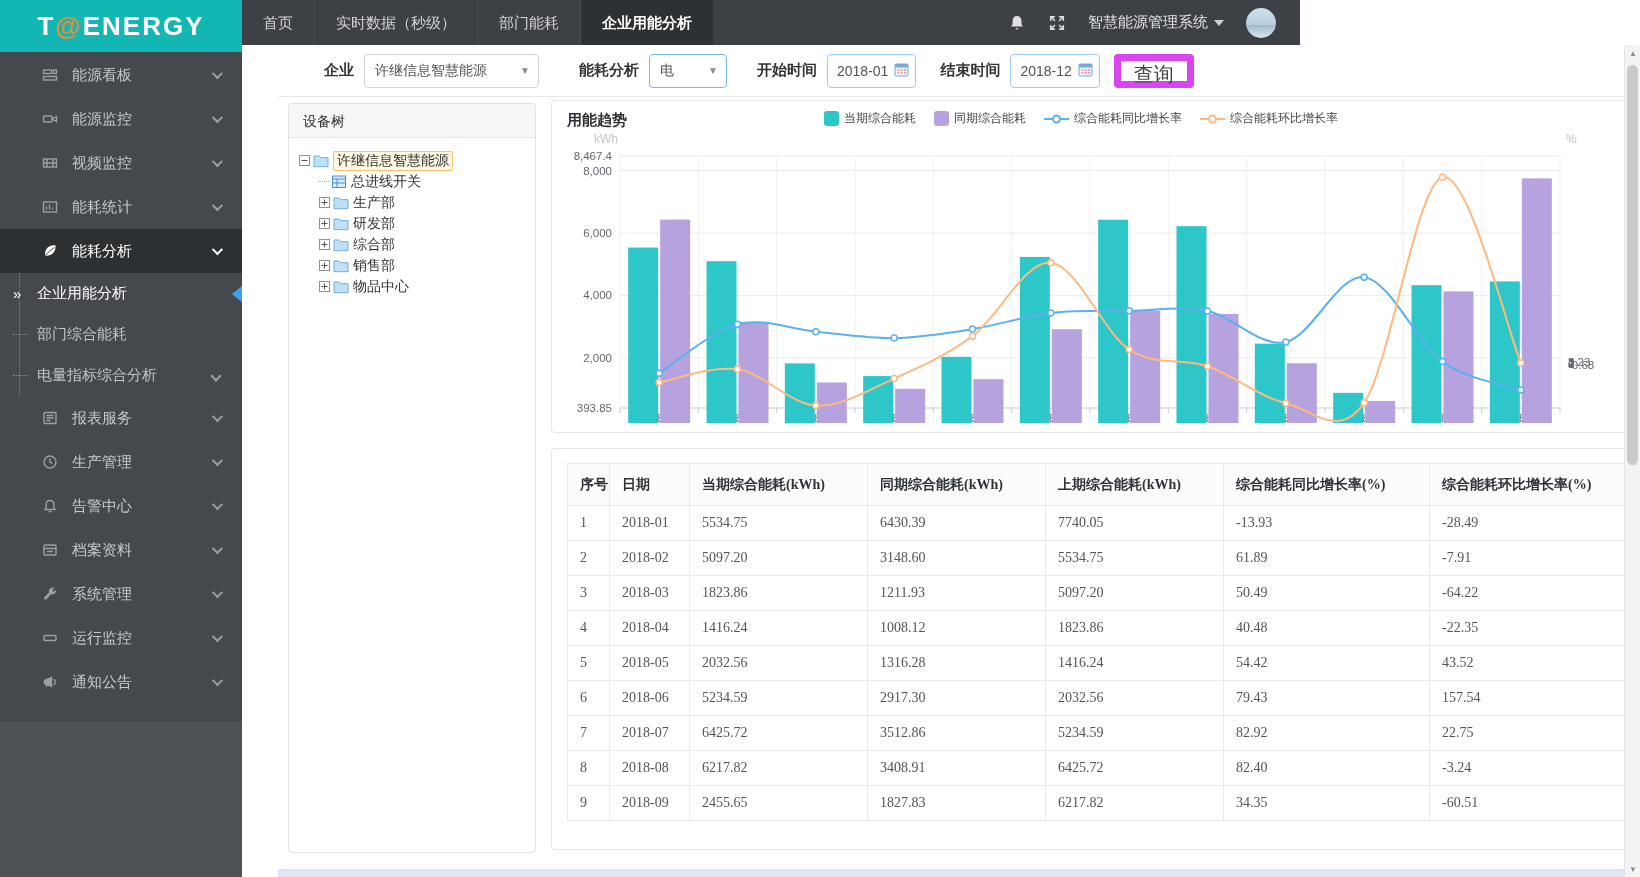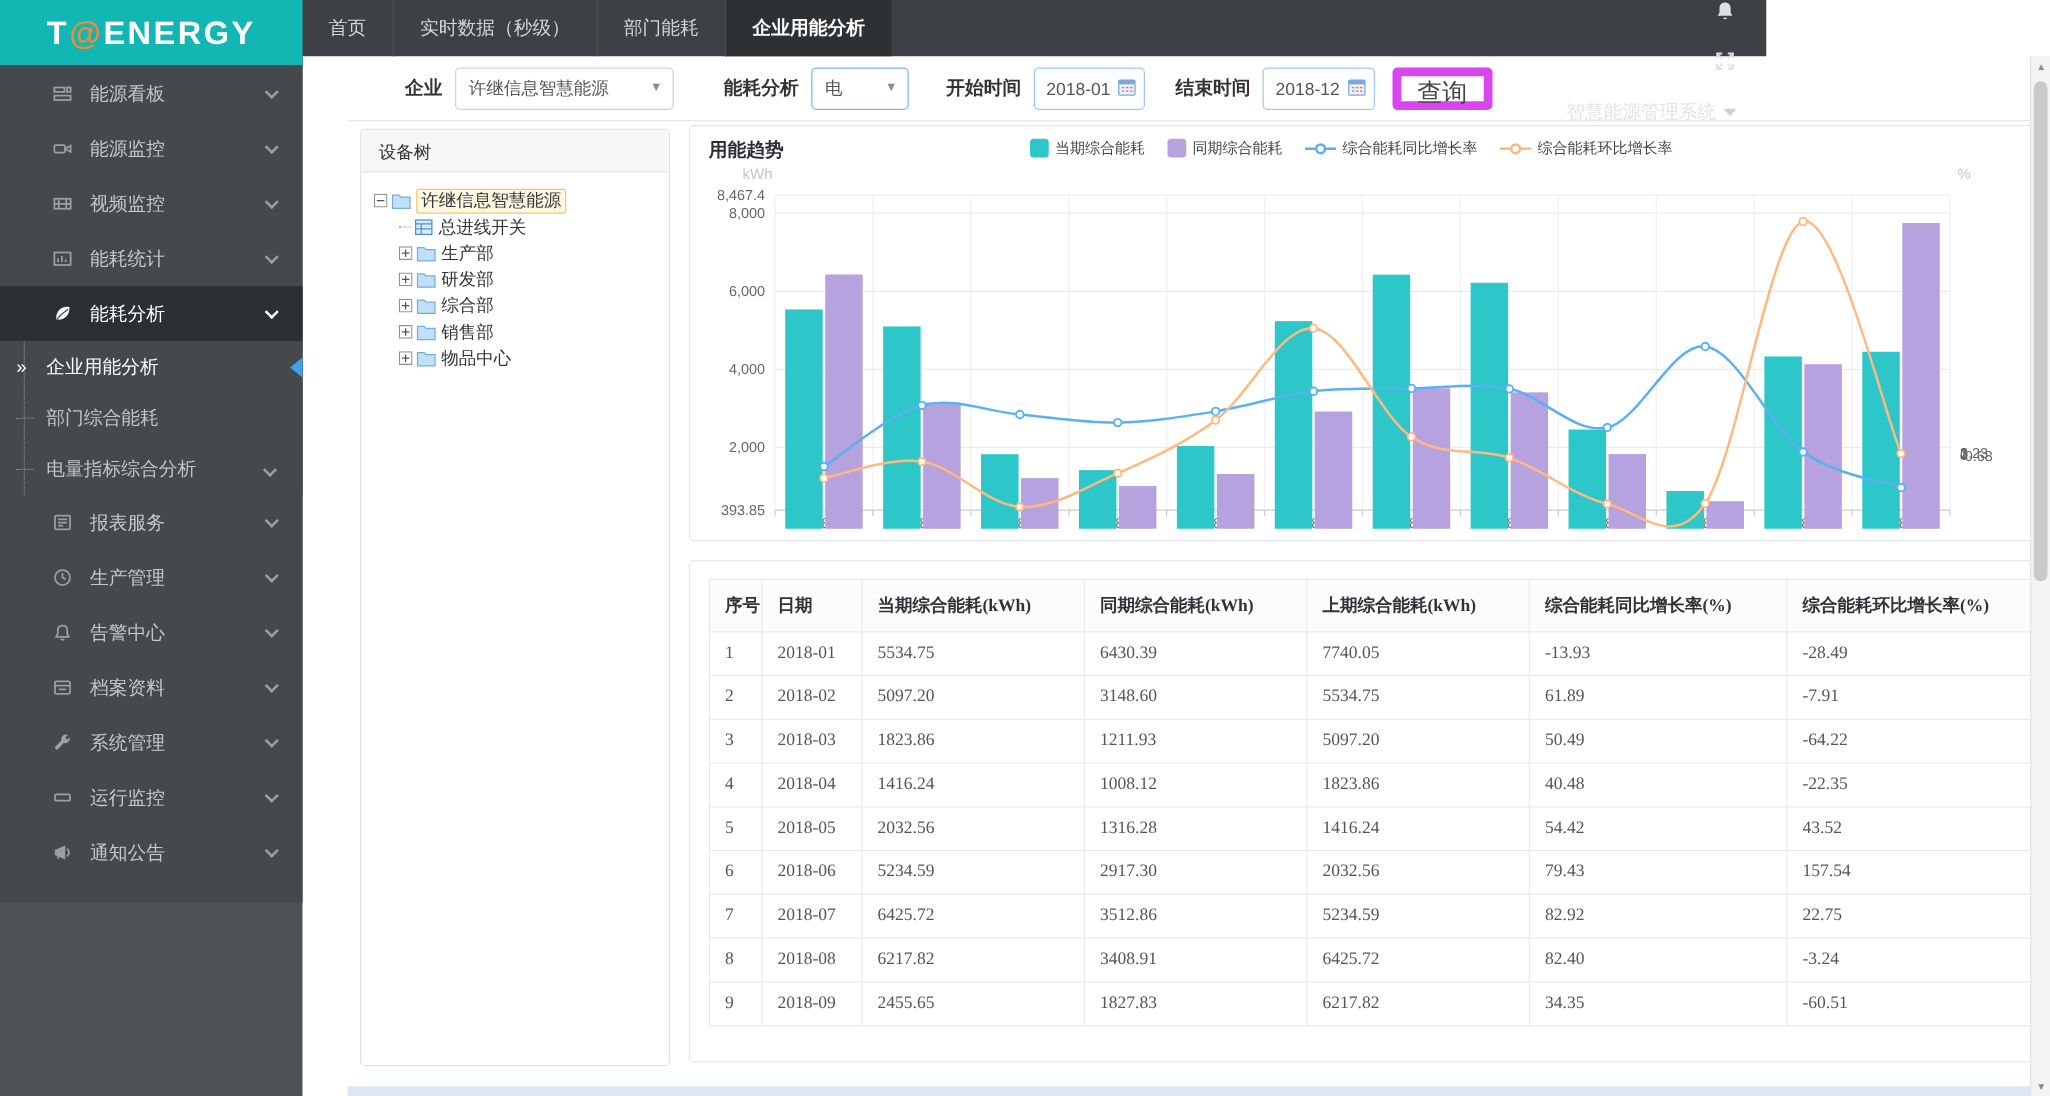--- a/index.html
+++ b/index.html
@@ -1,30 +1,30 @@
 <!DOCTYPE html>
 <html><head>
 <meta charset="utf-8">
 <style>
   * { margin:0; padding:0; box-sizing:border-box; }
   html,body { width:1640px; height:877px; overflow:hidden; background:#fff;
     font-family:"Liberation Sans","DejaVu Sans",sans-serif; }
 
   
-  .topbar { position:absolute; left:0; top:0; width:1413px; height:45px; background:#3d4044; z-index:30; }
+  .topbar { position:absolute; left:0; top:0; width:1300px; height:45px; background:#3d4044; z-index:30; }
   .logo { position:absolute; left:0; top:0; width:242px; height:52px; background:#12b7b3;
     display:flex; align-items:center; justify-content:center; z-index:31; }
   .logo .brand { font-size:26px; font-weight:bold; letter-spacing:2px; color:#fff; }
   .logo .brand .at { color:#f08a38; }
   .nav-tabs { position:absolute; left:242px; top:0; height:45px; display:flex; }
   .nav-tab { height:45px; line-height:45px; padding:0 21px; color:#d3d4d6; font-size:15px;
     border-left:1px solid #4a4d50; cursor:pointer; white-space:nowrap; }
   .nav-tab:first-child { border-left:none; }
   .nav-tab.active { background:#2e3134; color:#fff; font-weight:bold; }
-  .topbar-right { position:absolute; right:24px; top:0; height:45px; display:flex; align-items:flex-end; gap:22px;flex-direction:column; }
+  .topbar-right { position:absolute; right:24px; top:0; height:45px; display:flex; align-items:center; gap:22px; }
   .tb-icon { width:18px; height:18px; display:inline-block; cursor:pointer; }
   .sysname { color:#e2e3e5; font-size:15px; cursor:pointer; display:flex; align-items:center; gap:6px; }
   .caret-down { width:0; height:0; border-left:5px solid transparent; border-right:5px solid transparent;
     border-top:6px solid #cfd0d2; display:inline-block; }
   .avatar { width:30px; height:30px; border-radius:50%;
     background:linear-gradient(180deg,#cfe0ec 0%,#b9cedd 55%,#9db8ca 56%,#dce8f0 100%); cursor:pointer; }
 
   
   .sidebar { position:absolute; left:0; top:45px; width:242px; height:832px; background:#4e5155; z-index:5; }
   .side-menu { background:#45484c; padding-top:8px; padding-bottom:18px; }

